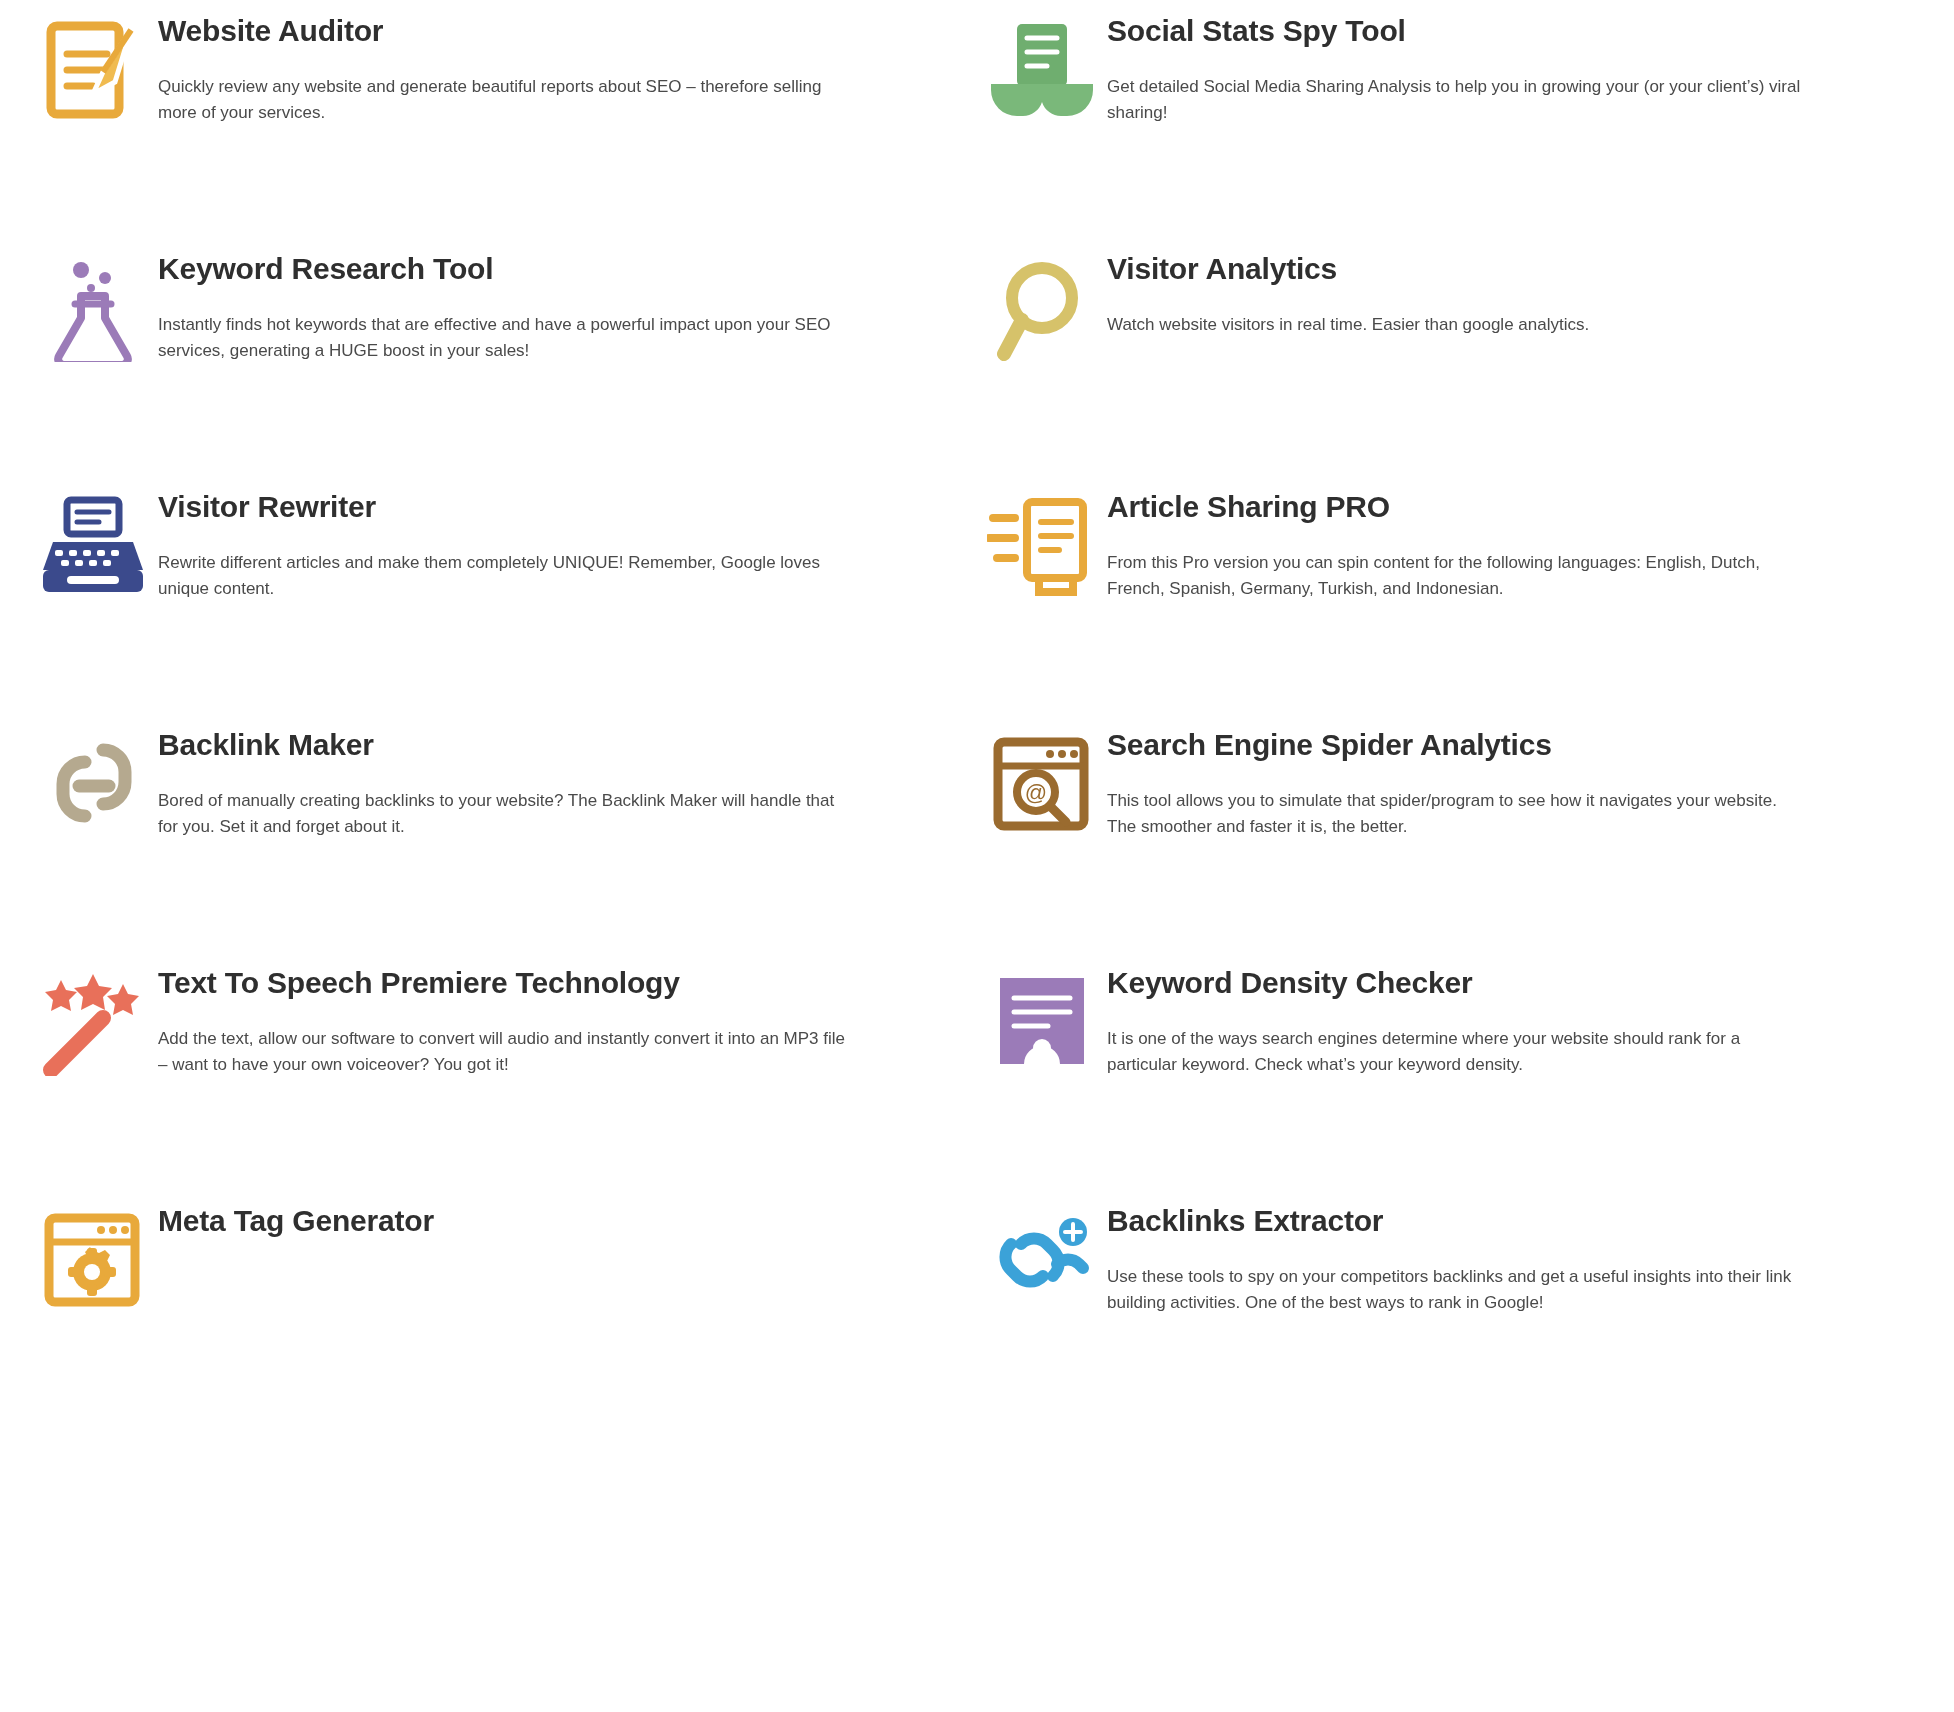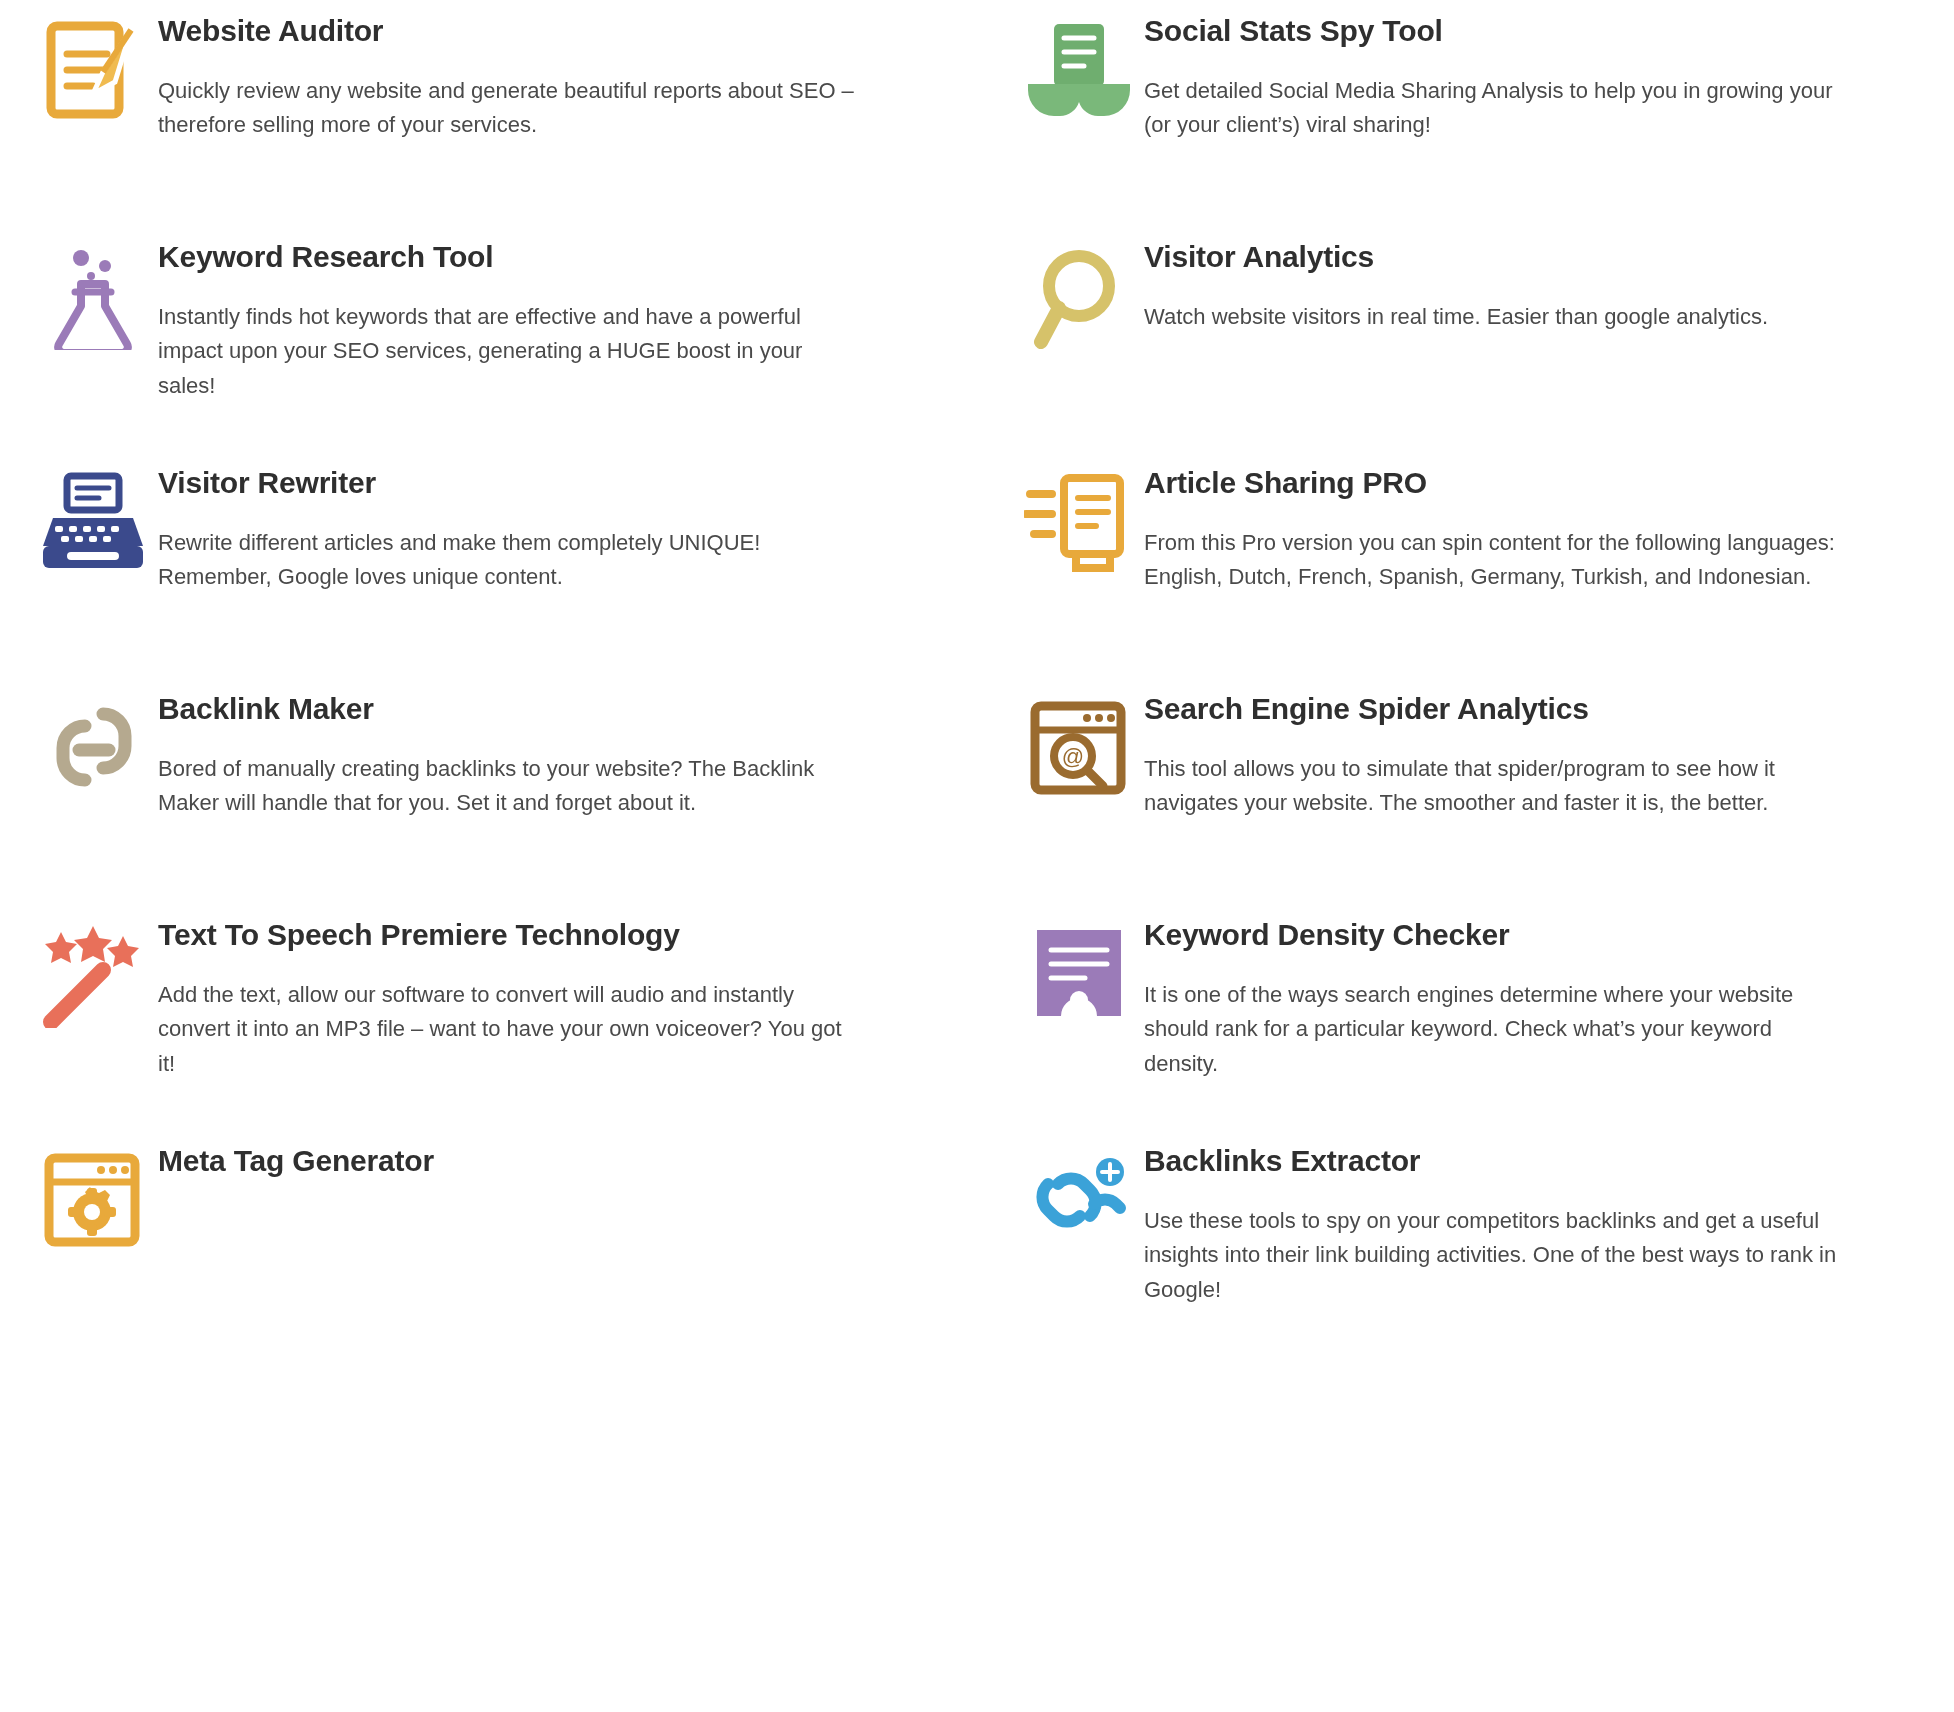--- a/index.html
+++ b/index.html
@@ -14,20 +14,21 @@
     color: #3c3c3c;
     -webkit-font-smoothing: antialiased;
   }
   .features-grid {
     display: grid;
     grid-template-columns: 1fr 1fr;
     column-gap: 86px;
     row-gap: 0px;
     padding: 12px 40px 0 28px;
     box-sizing: border-box;
+    gap: 12px;
   }
   .feature {
     display: flex;
     align-items: flex-start;
     padding: 0 0 48px 0;
     min-height: 226px;
     box-sizing: border-box;
   }
   .feature .icon-wrap {
     width: 130px;
@@ -49,21 +50,21 @@
   .feature h3 {
     margin: 0 0 26px 0;
     font-size: 30px;
     line-height: 1.12;
     font-weight: bold;
     color: #2f2f2f;
     letter-spacing: -0.2px;
   }
   .feature p {
     margin: 0;
-    font-size: 22px;
+    font-size: 17px;
     line-height: 1.58;
     color: #4a4a4a;
     font-weight: 400;
     max-width: 700px;
   }
 </style>
 </head>
 <body>
 
 <div class="features-grid">

